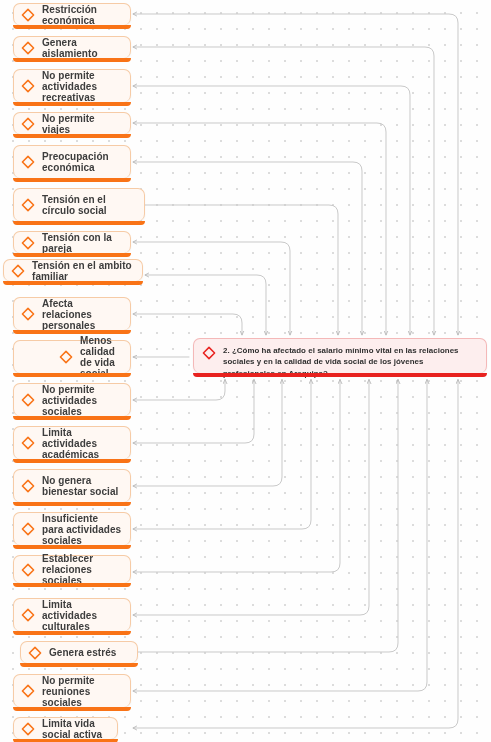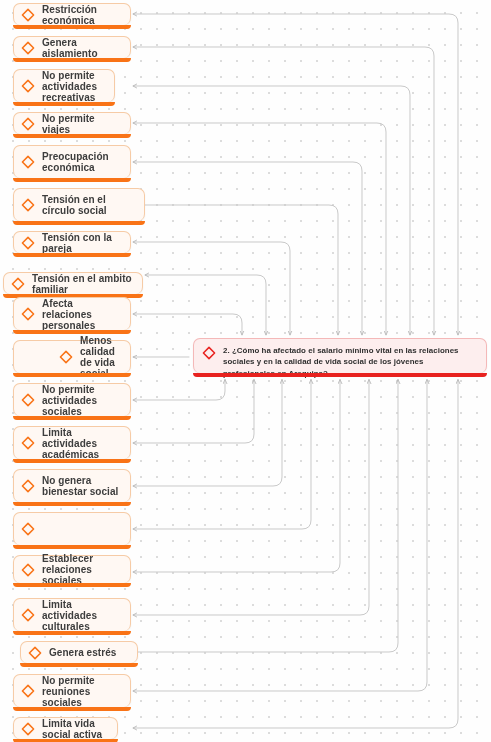--- a/index.html
+++ b/index.html
@@ -137,21 +137,21 @@
             <path d="M7 1.4 L12.6 7 L7 12.6 L1.4 7 Z" fill="none" stroke="#f97316" stroke-width="1.5" stroke-linejoin="round"></path>
           </svg></span>
         <span class="label">Restricción económica</span>
       </div>
       <div class="node" style="left: 13px; top: 36px; width: 118px; height: 22px;">
         <span class="ico"><svg viewBox="0 0 14 14" width="14" height="14">
             <path d="M7 1.4 L12.6 7 L7 12.6 L1.4 7 Z" fill="none" stroke="#f97316" stroke-width="1.5" stroke-linejoin="round"></path>
           </svg></span>
         <span class="label">Genera aislamiento</span>
       </div>
-      <div class="node" style="left: 13px; top: 69px; width: 102px; height: 33px;">
+      <div class="node" style="left: 13px; top: 69px; width: 118px; height: 33px;">
         <span class="ico"><svg viewBox="0 0 14 14" width="14" height="14">
             <path d="M7 1.4 L12.6 7 L7 12.6 L1.4 7 Z" fill="none" stroke="#f97316" stroke-width="1.5" stroke-linejoin="round"></path>
           </svg></span>
         <span class="label">No permite actividades recreativas</span>
       </div>
       <div class="node" style="left: 13px; top: 112px; width: 118px; height: 22px;">
         <span class="ico"><svg viewBox="0 0 14 14" width="14" height="14">
             <path d="M7 1.4 L12.6 7 L7 12.6 L1.4 7 Z" fill="none" stroke="#f97316" stroke-width="1.5" stroke-linejoin="round"></path>
           </svg></span>
         <span class="label">No permite viajes</span>
@@ -167,21 +167,21 @@
             <path d="M7 1.4 L12.6 7 L7 12.6 L1.4 7 Z" fill="none" stroke="#f97316" stroke-width="1.5" stroke-linejoin="round"></path>
           </svg></span>
         <span class="label">Tensión en el círculo social</span>
       </div>
       <div class="node" style="left: 13px; top: 231px; width: 118px; height: 22px;">
         <span class="ico"><svg viewBox="0 0 14 14" width="14" height="14">
             <path d="M7 1.4 L12.6 7 L7 12.6 L1.4 7 Z" fill="none" stroke="#f97316" stroke-width="1.5" stroke-linejoin="round"></path>
           </svg></span>
         <span class="label">Tensión con la pareja</span>
       </div>
-      <div class="node" style="left: 3px; top: 272px; width: 140px; height: 22px;">
+      <div class="node" style="left: 3px; top: 259px; width: 140px; height: 22px;">
         <span class="ico"><svg viewBox="0 0 14 14" width="14" height="14">
             <path d="M7 1.4 L12.6 7 L7 12.6 L1.4 7 Z" fill="none" stroke="#f97316" stroke-width="1.5" stroke-linejoin="round"></path>
           </svg></span>
         <span class="label">Tensión en el ambito familiar</span>
       </div>
       <div class="node" style="left: 13px; top: 297px; width: 118px; height: 33px;">
         <span class="ico"><svg viewBox="0 0 14 14" width="14" height="14">
             <path d="M7 1.4 L12.6 7 L7 12.6 L1.4 7 Z" fill="none" stroke="#f97316" stroke-width="1.5" stroke-linejoin="round"></path>
           </svg></span>
         <span class="label">Afecta relaciones personales</span>
@@ -207,20 +207,21 @@
       <div class="node" style="left: 13px; top: 469px; width: 118px; height: 33px;">
         <span class="ico"><svg viewBox="0 0 14 14" width="14" height="14">
             <path d="M7 1.4 L12.6 7 L7 12.6 L1.4 7 Z" fill="none" stroke="#f97316" stroke-width="1.5" stroke-linejoin="round"></path>
           </svg></span>
         <span class="label">No genera bienestar social</span>
       </div>
       <div class="node" style="left: 13px; top: 512px; width: 118px; height: 33px;">
         <span class="ico"><svg viewBox="0 0 14 14" width="14" height="14">
             <path d="M7 1.4 L12.6 7 L7 12.6 L1.4 7 Z" fill="none" stroke="#f97316" stroke-width="1.5" stroke-linejoin="round"></path>
           </svg></span>
+        <span class="label">Insuficiente para actividades sociales</span>
       </div>
       <div class="node" style="left: 13px; top: 555px; width: 118px; height: 28px;">
         <span class="ico"><svg viewBox="0 0 14 14" width="14" height="14">
             <path d="M7 1.4 L12.6 7 L7 12.6 L1.4 7 Z" fill="none" stroke="#f97316" stroke-width="1.5" stroke-linejoin="round"></path>
           </svg></span>
         <span class="label">Establecer relaciones sociales</span>
       </div>
       <div class="node" style="left: 13px; top: 598px; width: 118px; height: 33px;">
         <span class="ico"><svg viewBox="0 0 14 14" width="14" height="14">
             <path d="M7 1.4 L12.6 7 L7 12.6 L1.4 7 Z" fill="none" stroke="#f97316" stroke-width="1.5" stroke-linejoin="round"></path>

